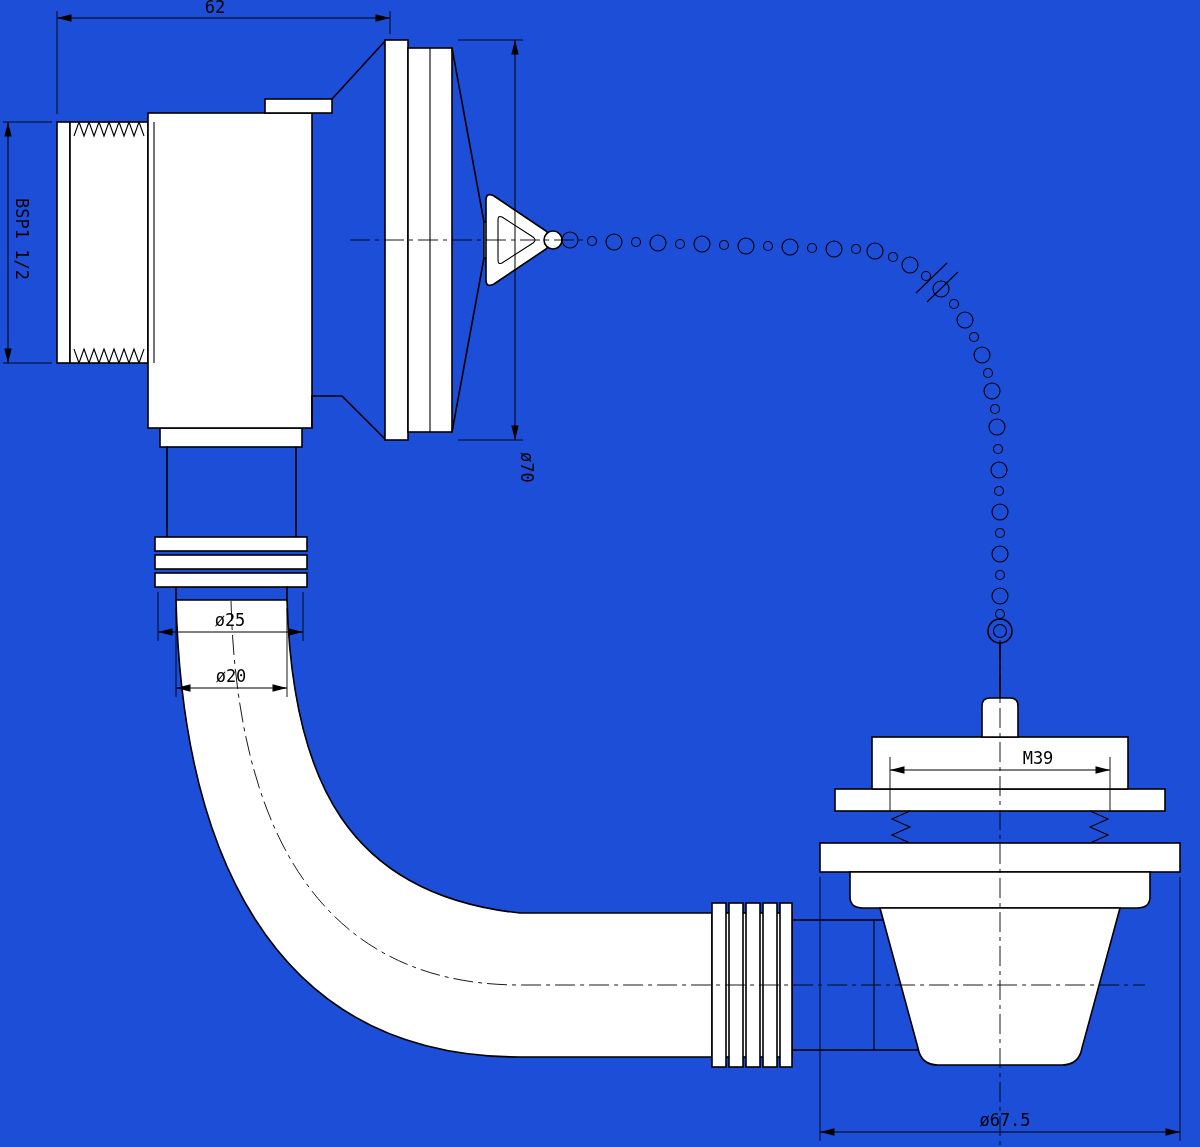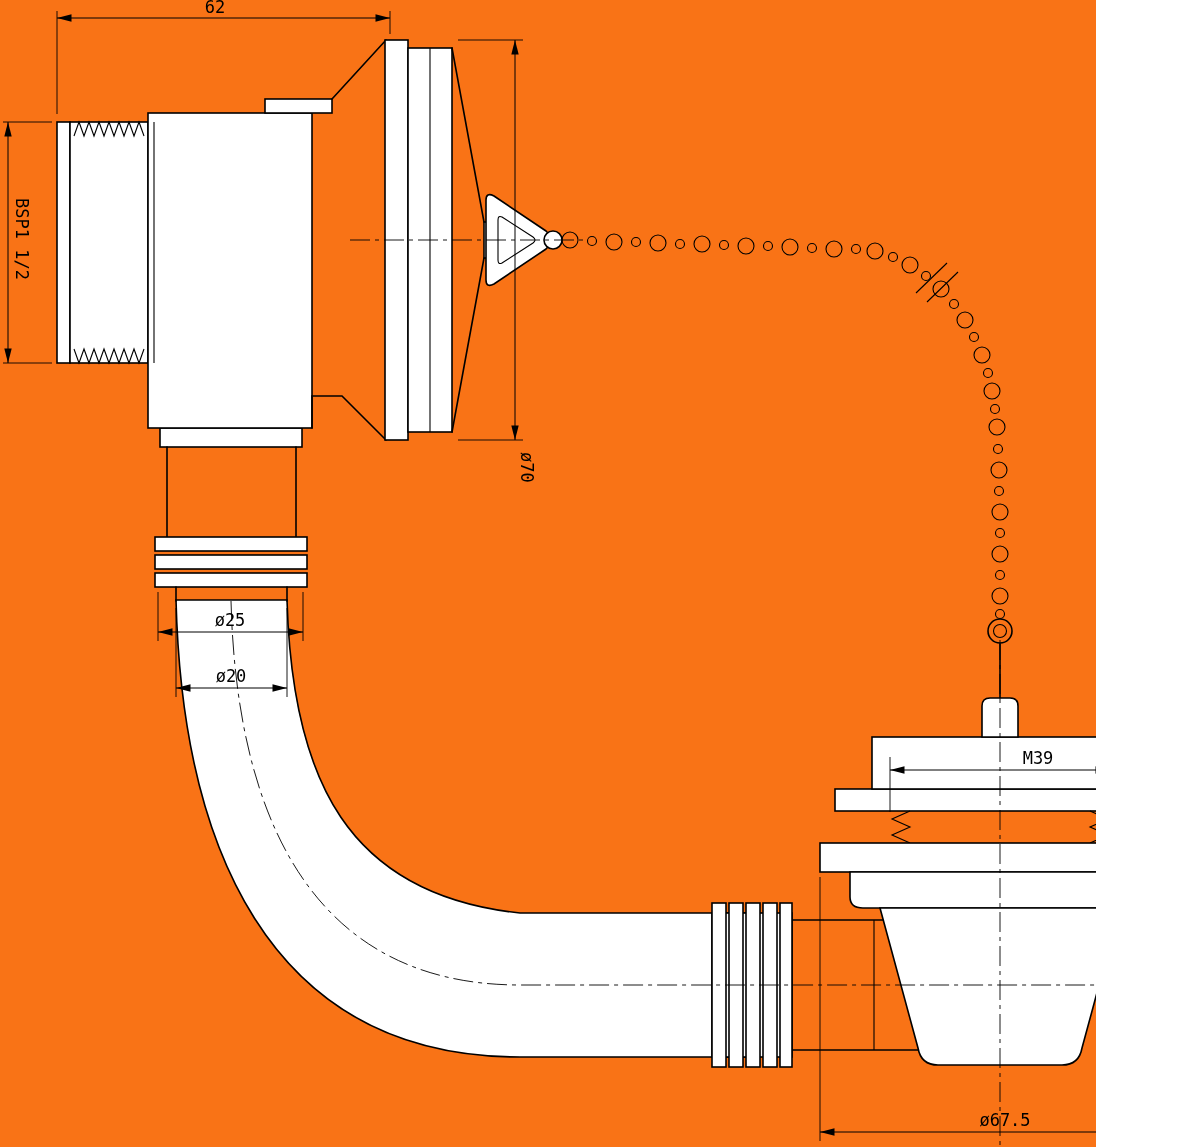--- a/index.html
+++ b/index.html
@@ -1,17 +1,17 @@
 <!DOCTYPE html>
 <html><head>
 <meta charset="utf-8">
 <style>
   html,body{margin:0;padding:0;background:#ffffff;}
-  .canvas{position:relative;width:1060px;height:1147px;background:#f97316;overflow:hidden;
-          font-family:"DejaVu Sans Mono","Liberation Mono",monospace;padding-left:36px;}
+  .canvas{position:relative;width:1200px;height:1147px;background:#1d4ed8;overflow:hidden;
+          font-family:"DejaVu Sans Mono","Liberation Mono",monospace;}
   svg{position:absolute;left:0;top:0;}
   .outline{fill:none;stroke:#000;stroke-width:1.6;stroke-linecap:round;}
   .fillw{fill:#fff;stroke:#000;stroke-width:1.6;}
   .thin{fill:none;stroke:#000;stroke-width:1.1;}
   .dim{fill:none;stroke:#000;stroke-width:1;}
   .ext{fill:none;stroke:#000;stroke-width:0.9;}
   .center{fill:none;stroke:#000;stroke-width:0.9;stroke-dasharray:20 5 4 5;}
   .dimtext{font-family:"DejaVu Sans Mono","Liberation Mono",monospace;font-size:17px;fill:#000;}
 </style>
 </head>

